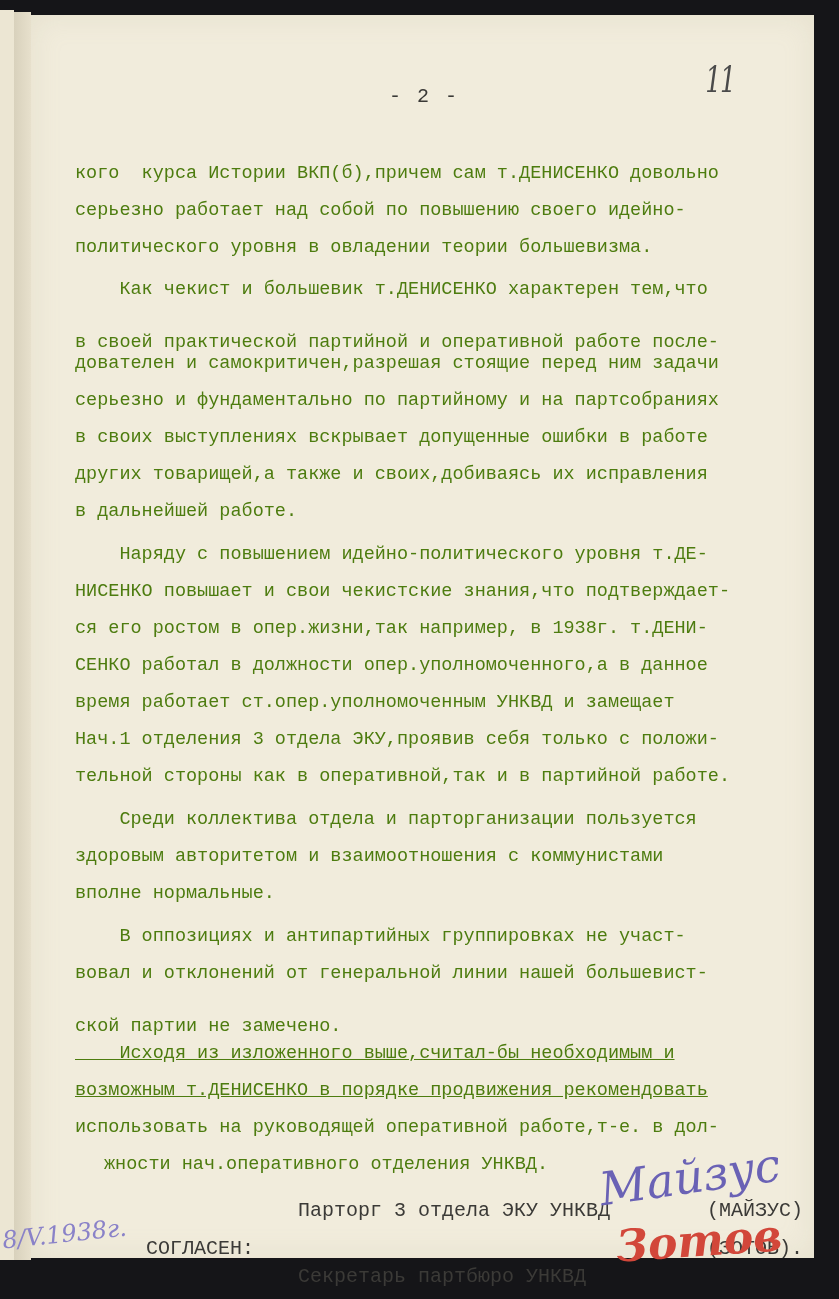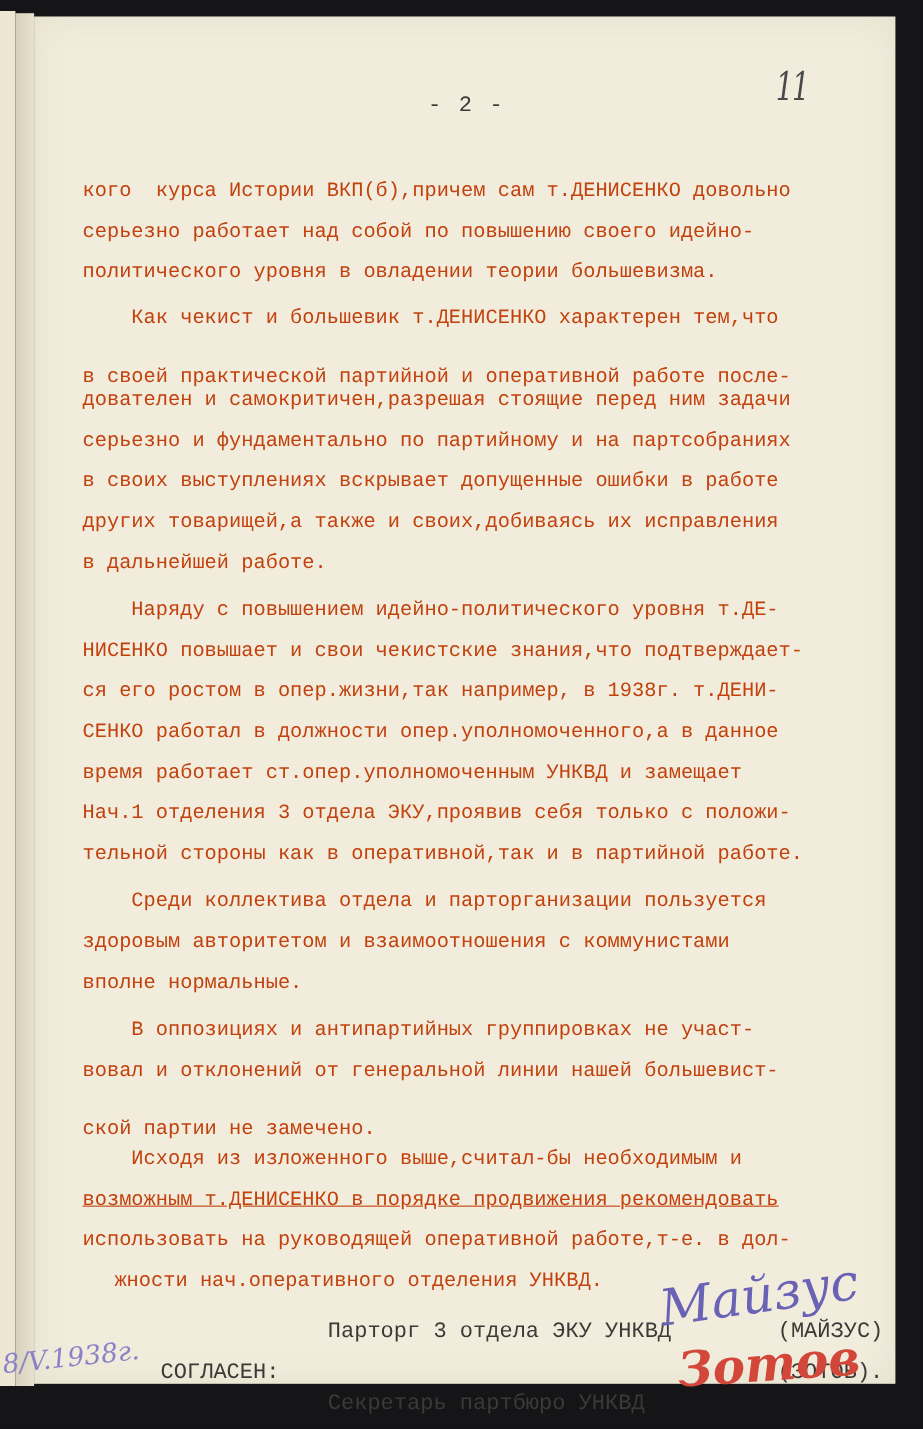--- a/index.html
+++ b/index.html
@@ -60,21 +60,21 @@
       color: #4a4a4a;
       font-style: italic;
       letter-spacing: -2px;
       transform: scaleX(0.7);
     }
     .line {
       position: absolute;
       left: 44px;
       font-family: "Liberation Mono", "DejaVu Sans Mono", monospace;
       font-size: 18.5px;
-      color: #c2410c;
+      color: #4d7c0f;
       white-space: pre;
       transform-origin: left center;
     }
     .sig-block {
       position: absolute;
       font-family: "Liberation Mono", monospace;
       font-size: 20px;
       color: #3b3a37;
       white-space: pre;
     }
@@ -125,21 +125,21 @@
       <div class="line" style="top:751px;">тельной стороны как в оперативной,так и в партийной работе.</div>
 
       <div class="line" style="top:794px;">    Среди коллектива отдела и парторганизации пользуется</div>
       <div class="line" style="top:831px;">здоровым авторитетом и взаимоотношения с коммунистами</div>
       <div class="line" style="top:868px;">вполне нормальные.</div>
 
       <div class="line" style="top:911px;">    В оппозициях и антипартийных группировках не участ-</div>
       <div class="line" style="top:948px;">вовал и отклонений от генеральной линии нашей большевист-</div>
       <div class="line" style="top:985px;margin-top:16px;">ской партии не замечено.</div>
 
-      <div class="line" style="top:1028px;">    Исходя из изложенного выше,считал-бы необходимым и</div>
+      <div class="line" style="top:1028px;text-decoration:underline;">    Исходя из изложенного выше,считал-бы необходимым и</div>
       <div class="line" style="top:1065px;text-decoration:underline;">возможным т.ДЕНИСЕНКО в порядке продвижения рекомендовать</div>
       <div class="line" style="top:1102px;">использовать на руководящей оперативной работе,т-е. в дол-</div>
       <div class="line" style="top:1139px;margin-left:29px;">жности нач.оперативного отделения УНКВД.</div>
     </div>
 
     <div>
       <div class="sig-block" style="left:267px; top:1184px;">Парторг 3 отдела ЭКУ УНКВД</div>
       <div class="sig-block" style="left:676px; top:1184px;">(МАЙЗУС)</div>
 
       <div class="sig-block" style="left:115px; top:1222px;">СОГЛАСЕН:</div>

